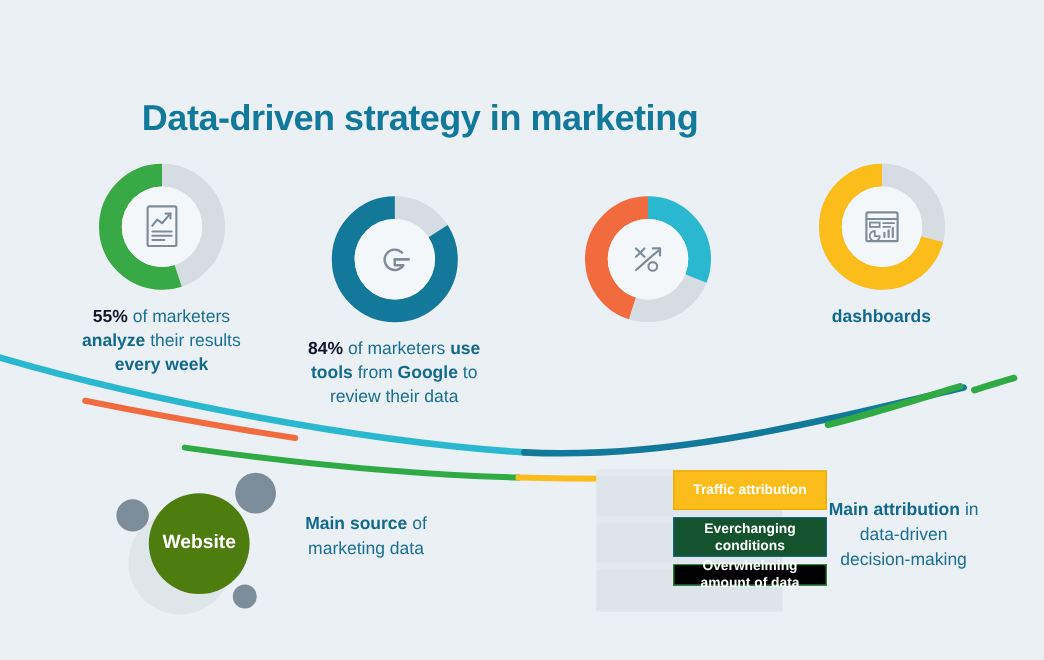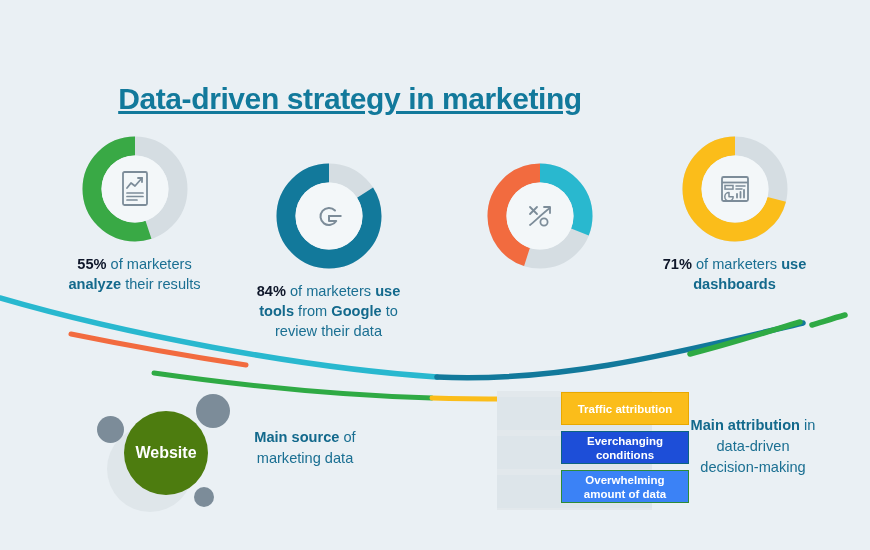--- a/index.html
+++ b/index.html
@@ -24,21 +24,20 @@
   .title {
     position: absolute;
     top: 82px;
     left: 0;
     width: 700px;
     text-align: center;
     font-size: 30px;
     font-weight: bold;
     color: #12799b;
     letter-spacing: -0.4px;
-    text-decoration: underline;
   }
 
   
   .curves {
     position: absolute;
     left: 0;
     top: 0;
     width: 870px;
     height: 550px;
     pointer-events: none;
@@ -155,20 +154,21 @@
           <polyline points="26,12 30,12 30,16" fill="none" stroke="#7c8c99" stroke-width="1.8" stroke-linecap="round" stroke-linejoin="round"></polyline>
           <line x1="15" y1="27" x2="31" y2="27" stroke="#7c8c99" stroke-width="1.7" stroke-linecap="round"></line>
           <line x1="15" y1="30.5" x2="31" y2="30.5" stroke="#7c8c99" stroke-width="1.7" stroke-linecap="round"></line>
           <line x1="15" y1="34" x2="25" y2="34" stroke="#7c8c99" stroke-width="1.7" stroke-linecap="round"></line>
         </svg>
       </span>
     </div>
     <div class="stat-cap">
       <div><span class="pct">55%</span> of marketers</div>
       <div><b>analyze</b> their results</div>
+      <div><b>every week</b></div>
     </div>
   </div>
 
   <div class="stat" style="left:216px; top:163px; width:225px;">
     <div class="donut-wrap" style="width:106px;height:106px;">
       <svg width="106" height="106" viewBox="0 0 106 106">
         <circle cx="53" cy="53" r="43" fill="none" stroke="#d5dde2" stroke-width="19"></circle>
         <circle cx="53" cy="53" r="43" fill="none" stroke="#12799b" stroke-width="19" stroke-dasharray="227 43.2" stroke-dashoffset="0" transform="rotate(-90 53 53) scale(1,-1) translate(0,-106)"></circle>
         <circle cx="53" cy="53" r="33.5" fill="#f3f7f9"></circle>
       </svg>
@@ -223,21 +223,20 @@
           <line x1="24" y1="20" x2="33" y2="20" stroke="#7c8c99" stroke-width="1.5" stroke-linecap="round"></line>
           <line x1="24" y1="23" x2="30" y2="23" stroke="#7c8c99" stroke-width="1.5" stroke-linecap="round"></line>
           <path d="M17 26.5 A4.2 4.2 0 1 0 21.2 30.7 L17 30.7 Z" fill="none" stroke="#7c8c99" stroke-width="1.5" stroke-linejoin="round"></path>
           <line x1="25" y1="31.5" x2="25" y2="28" stroke="#7c8c99" stroke-width="1.8" stroke-linecap="round"></line>
           <line x1="28.5" y1="31.5" x2="28.5" y2="26" stroke="#7c8c99" stroke-width="1.8" stroke-linecap="round"></line>
           <line x1="32" y1="31.5" x2="32" y2="24" stroke="#7c8c99" stroke-width="1.8" stroke-linecap="round"></line>
         </svg>
       </span>
     </div>
     <div class="stat-cap">
-      <div><span class="pct">71%</span> of marketers <b>use</b></div>
       <div><b>dashboards</b></div>
     </div>
   </div>
 
   <div class="bubble-group" style="left:95px; top:390px; width:160px; height:130px;">
     <div class="circle bubble-ghost" style="left:12px; top:36px; width:86px; height:86px;"></div>
     <div class="circle bubble-gray" style="left:2px; top:26px; width:27px; height:27px;"></div>
     <div class="circle bubble-gray" style="left:101px; top:4px; width:34px; height:34px;"></div>
     <div class="circle bubble-gray" style="left:99px; top:97px; width:20px; height:20px;"></div>
     <div class="circle bubble-main" style="left:29px; top:21px; width:84px; height:84px;">
@@ -255,28 +254,28 @@
   <div class="bar-track" style="left:497px; top:397px; width:155px; height:33px;"></div>
   <div class="bar-track" style="left:497px; top:436px; width:155px; height:33px;"></div>
   <div class="bar-track" style="left:497px; top:475px; width:155px; height:33px;"></div>
 
   <div class="bar" style="left:521px; top:392px; width:128px; height:33px; background:#fbbd1a; border:1.5px solid #e8a800;">
     <span>
       <span>Traffic attribution</span>
     </span>
   </div>
 
-  <div class="bar" style="left:521px; top:431px; width:128px; height:33px; background:#1d4ed8; border:1.5px solid #0d6480;">
+  <div class="bar" style="left:521px; top:431px; width:128px; height:33px; background:#14532d; border:1.5px solid #0d6480;">
     <span>
       <span>Everchanging</span><br>
       <span>conditions</span>
     </span>
   </div>
 
-  <div class="bar" style="left:521px; top:470px; width:128px; height:33px; background:#3b82f6; border:1.5px solid #2d8c37;">
+  <div class="bar" style="left:521px; top:470px; width:128px; height:18px; background:#000000; border:1.5px solid #2d8c37;">
     <span>
       <span>Overwhelming</span><br>
       <span>amount of data</span>
     </span>
   </div>
 
   <div class="side-cap" style="left:668px; top:415px; width:170px;">
     <div><b>Main attribution</b><span> in</span></div>
     <div>data-driven</div>
     <div>decision-making</div>

